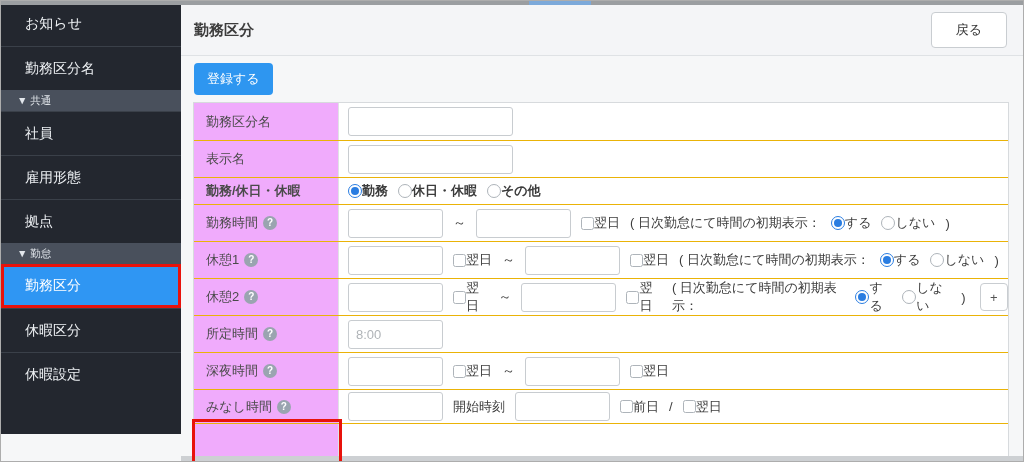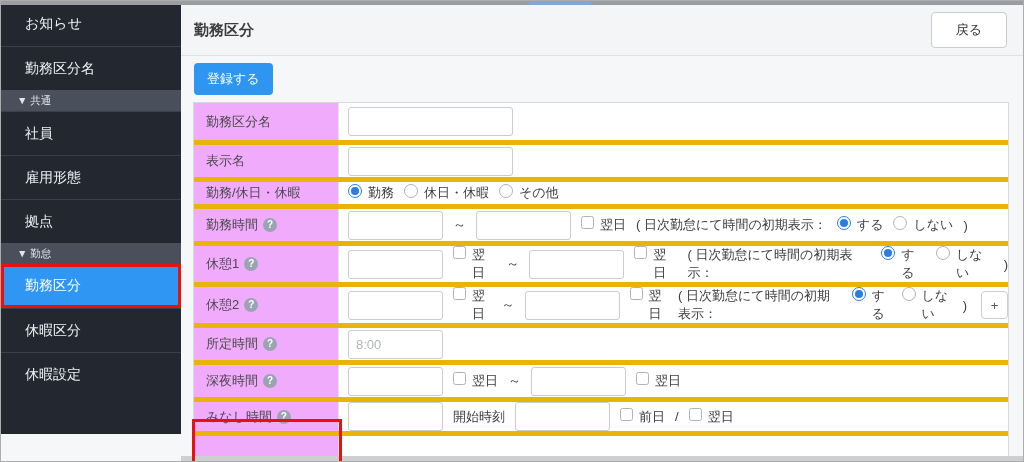--- a/index.html
+++ b/index.html
@@ -30,42 +30,42 @@
   .page-title { font-size:15px; font-weight:bold; color:#3c3c3c; }
   .btn-back { background:#fff; border:1px solid #c9cdd1; border-radius:4px; color:#333;
               font-size:13px; padding:8px 24px; cursor:pointer; font-family:inherit; }
   .toolbar { padding:7px 0 7px 13px; }
   .btn-primary { background:#2e96f0; border:none; border-radius:4px; color:#fff;
                  font-size:13px; padding:7px 13px; cursor:pointer; font-family:inherit; }
 
   
   .form-table { position:relative; margin:0 15px 0 12px; background:#fff;
                 border:1px solid #d7dadd; font-size:13px; color:#3c3c3c; }
-  .row { display:flex; border-top:5px solid #eab308; min-height:37px; }
+  .row { display:flex; border-top:1px solid #eab308; min-height:37px; }
   .row:first-child { border-top:none; }
-  .row.h27 { min-height:27px; } .row.h34 { min-height:34px; }
+  .row.h27 { min-height:27px;font-weight:bold; } .row.h34 { min-height:34px; }
   .row.h24 { min-height:24px;flex-direction:column; } .row.h40 { min-height:40px; }
   .cell-label { width:145px; flex:0 0 145px; background:#f0abfc; border-right:1px solid #e0e2e5;
                 display:flex; align-items:center; gap:5px; padding-left:12px; color:#4a4a4a; }
   .cell-value { flex:1; display:flex; align-items:center; gap:10px; padding-left:9px; background:#fff; }
   .help { width:14px; height:14px; flex:0 0 14px; border-radius:50%; background:#9aa4b0; color:#fff;
           font-size:10px; font-weight:bold; text-align:center; line-height:14px; cursor:pointer; }
   input.txt { height:29px; border:1px solid #c8ccd0; border-radius:3px; padding:10px 7px;
               font-size:13px; font-family:inherit; color:#333; background:#fff; }
   input.txt::placeholder { color:#b0b4b8; }
   .w-lg { width:165px; } .w-time { width:95px; }
   .radio { width:14px; height:14px; flex:0 0 14px; border:1px solid #aeb4ba; border-radius:50%;
            background:#fff; display:inline-block; position:relative; cursor:pointer; }
   .radio.checked { border-color:#2a7de1; }
   .radio.checked::after { content:''; position:absolute; left:2px; top:2px; right:2px; bottom:2px;
                           background:#2a7de1; border-radius:50%; }
   .radio.sm { width:13px; height:13px; flex-basis:13px; }
   .cbx { width:13px; height:13px; flex:0 0 13px; border:1px solid #aeb4ba; border-radius:2.5px;
          background:#fff; display:inline-block; cursor:pointer; }
-  .opt { display:inline-flex; align-items:flex-start; gap:6px; cursor:pointer; }
+  .opt { display:inline-flex; align-items:center; gap:0; cursor:pointer; }
   .btn-add { background:#fff; border:1px solid #c9cdd1; border-radius:4px; color:#555;
              font-size:13px; width:31px; height:28px; cursor:pointer; margin-left:4px; font-family:inherit; }
   .color-opt { display:inline-flex; align-items:center; gap:6px; cursor:pointer; }
   .swatch { width:22px; height:22px; display:inline-block; }
   #shift-colors { gap:17px; }
 
   
   .anno-shift { position:absolute; left:-2px; top:316px; width:150px; height:50px;
                 border:3px solid #e8120b; z-index:6; pointer-events:none; }
   

